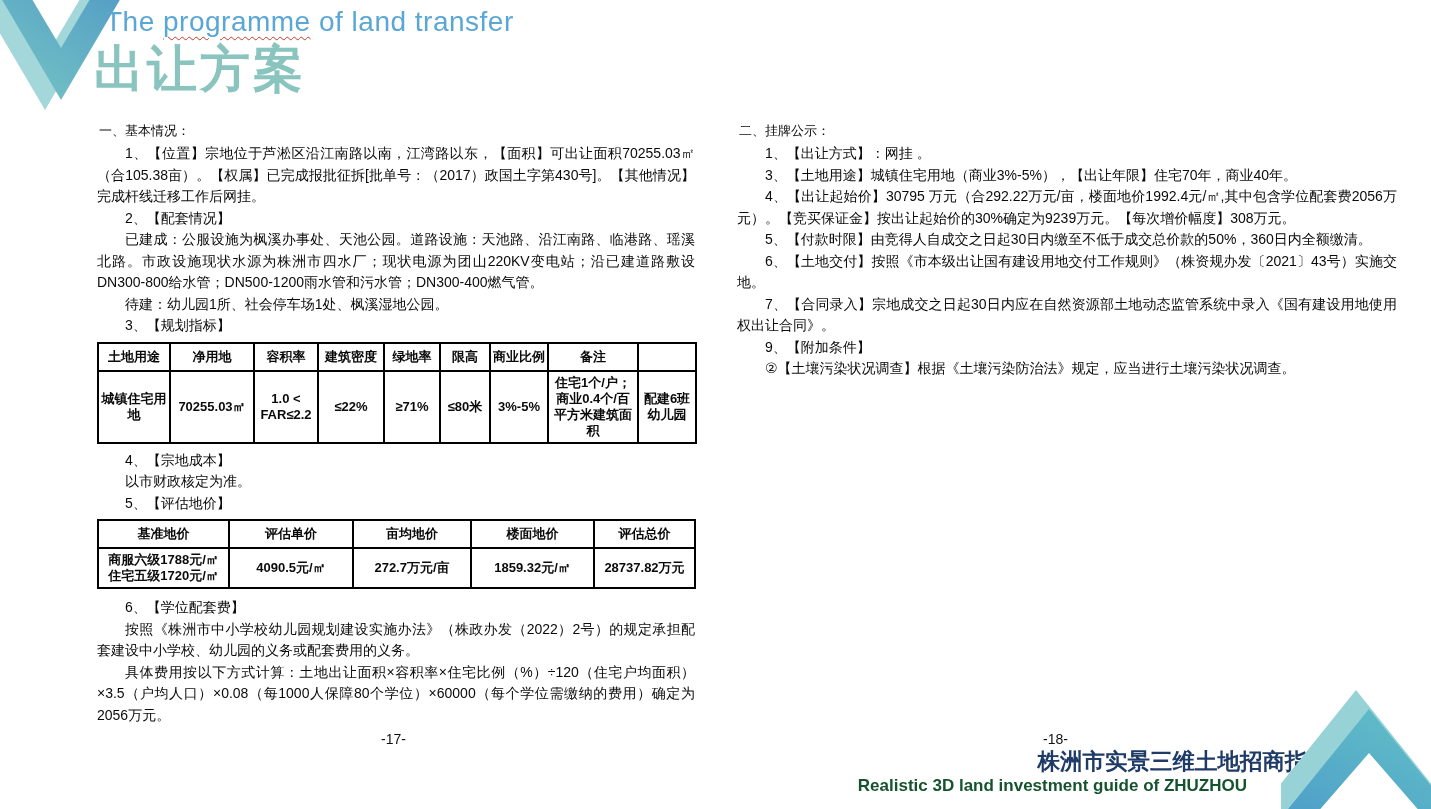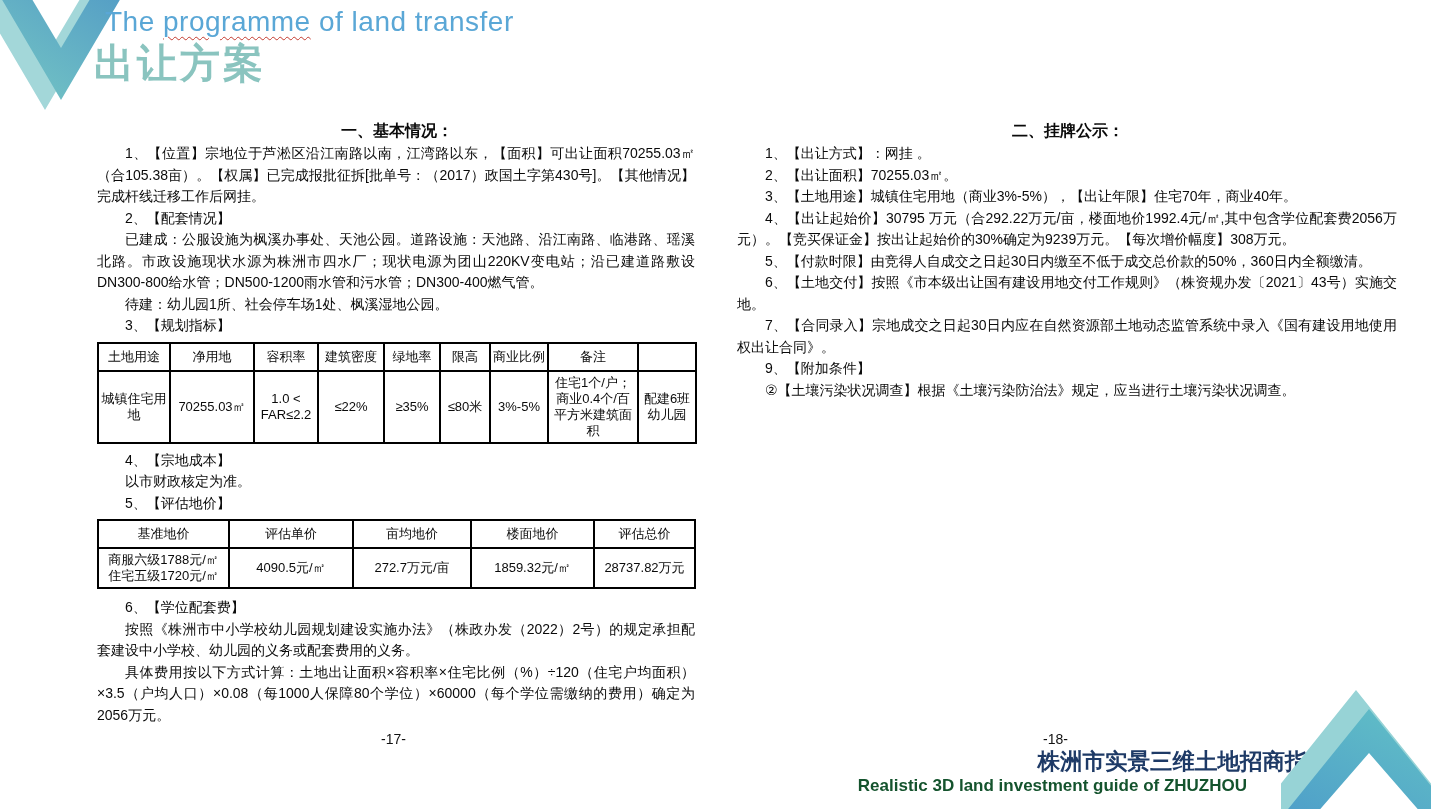--- a/index.html
+++ b/index.html
@@ -8,36 +8,36 @@
     width:1431px; height:809px; position:relative; overflow:hidden;
     background:#ffffff; color:#0a0a0a;
     font-family:"Liberation Sans","DejaVu Sans",sans-serif;
   }
 
   
   .logo-tl { position:absolute; left:0; top:0; width:132px; height:118px; }
   .title-en { position:absolute; left:96px; top:6px; font-size:28px; color:#5aa7d6; letter-spacing:.5px;margin-left:9px; }
   .squiggle { text-decoration:underline; text-decoration-style:wavy; text-decoration-color:#c43a2e;
               text-decoration-thickness:1px; text-underline-offset:5px; }
-  .title-zh { position:absolute; left:94px; top:36px; font-size:40px; font-weight:bold;
+  .title-zh { position:absolute; left:94px; top:36px; font-size:50px; font-weight:bold;
               color:#8ac4bf; letter-spacing:3px; }
 
   
   .col { position:absolute; top:119px; font-size:14px; line-height:21.5px; color:#0a0a0a; }
   .col-left  { left:97px;  width:598px; }
   .col-right { left:737px; width:660px; }
-  .section-heading { font-size:16px; font-weight:bold; line-height:24px; margin:0 0 0 2px;text-align:center; }
+  .section-heading { font-size:13px; font-weight:normal; line-height:24px; margin:0 0 0 2px; }
   p.item { margin:0; text-indent:2em; text-align:justify; }
 
   
   table { border-collapse:collapse; table-layout:fixed; width:100%; }
   .tbl { margin:5px 0 6px 0; }
   .tbl2 { margin:5px 0 8px 0; }
   th, td { border:2px solid #000; text-align:center; vertical-align:middle;
-           font-size:13px; line-height:16px; padding:3px 2px; font-weight:normal; }
+           font-size:13px; line-height:16px; padding:3px 2px; font-weight:bold; }
   th { padding:5px 2px; }
   .preline { white-space:pre-line; }
 
   
   .pagenum { position:absolute; font-size:14px; color:#111; }
   .pagenum-left  { left:381px; top:731px; }
   .pagenum-right { left:1043px; top:731px; }
   .brand-zh { position:absolute; right:101px; top:746px; font-size:22.5px; font-weight:bold; color:#1e3a66; }
   .brand-en { position:absolute; right:184px; top:776px; font-size:17px; font-weight:bold; color:#14532d; }
   .logo-br { position:absolute; right:0; bottom:0; width:150px; height:132px; }
@@ -91,21 +91,21 @@
       <th>限高</th>
       <th>商业比例</th>
       <th>备注</th>
       <th></th>
     </tr>
     <tr>
       <td>城镇住宅用地</td>
       <td>70255.03㎡</td>
       <td>1.0 &lt; FAR≤2.2</td>
       <td>≤22%</td>
-      <td>≥35%</td>
+      <td>≥71%</td>
       <td>≤80米</td>
       <td>3%-5%</td>
       <td>住宅1个/户；商业0.4个/百平方米建筑面积</td>
       <td>配建6班幼儿园</td>
     </tr>
   </tbody>
     </table>
 
   <p class="item">4、【宗地成本】</p>
   <p class="item">以市财政核定为准。</p>
@@ -139,21 +139,20 @@
     </table>
 
   <p class="item">6、【学位配套费】</p>
   <p class="item">按照《株洲市中小学校幼儿园规划建设实施办法》（株政办发（2022）2号）的规定承担配套建设中小学校、幼儿园的义务或配套费用的义务。</p>
   <p class="item">具体费用按以下方式计算：土地出让面积×容积率×住宅比例（%）÷120（住宅户均面积）×3.5（户均人口）×0.08（每1000人保障80个学位）×60000（每个学位需缴纳的费用）确定为2056万元。</p>
 </div>
 
 <div class="col col-right">
   <div class="section-heading">二、挂牌公示：</div>
   <p class="item">1、【出让方式】：网挂 。</p>
-  <p class="item">2、【出让面积】70255.03㎡。</p>
   <p class="item">3、【土地用途】城镇住宅用地（商业3%-5%），【出让年限】住宅70年，商业40年。</p>
   <p class="item">4、【出让起始价】30795 万元（合292.22万元/亩，楼面地价1992.4元/㎡,其中包含学位配套费2056万元）。【竞买保证金】按出让起始价的30%确定为9239万元。【每次增价幅度】308万元。</p>
   <p class="item">5、【付款时限】由竞得人自成交之日起30日内缴至不低于成交总价款的50%，360日内全额缴清。</p>
   <p class="item">6、【土地交付】按照《市本级出让国有建设用地交付工作规则》（株资规办发〔2021〕43号）实施交地。</p>
   <p class="item">7、【合同录入】宗地成交之日起30日内应在自然资源部土地动态监管系统中录入《国有建设用地使用权出让合同》。</p>
   <p class="item">9、【附加条件】</p>
   <p class="item">②【土壤污染状况调查】根据《土壤污染防治法》规定，应当进行土壤污染状况调查。</p>
 </div>
 
 <div class="pagenum pagenum-left">-17-</div>

